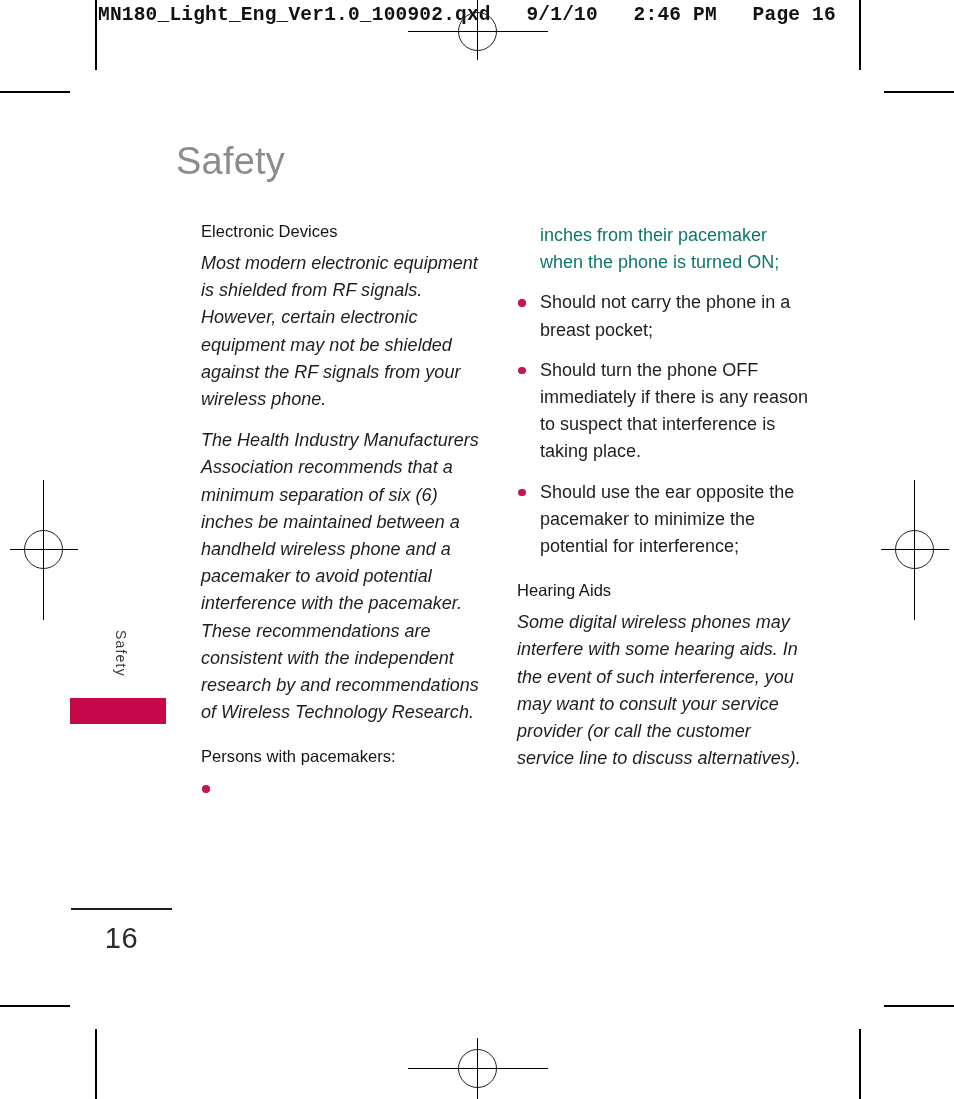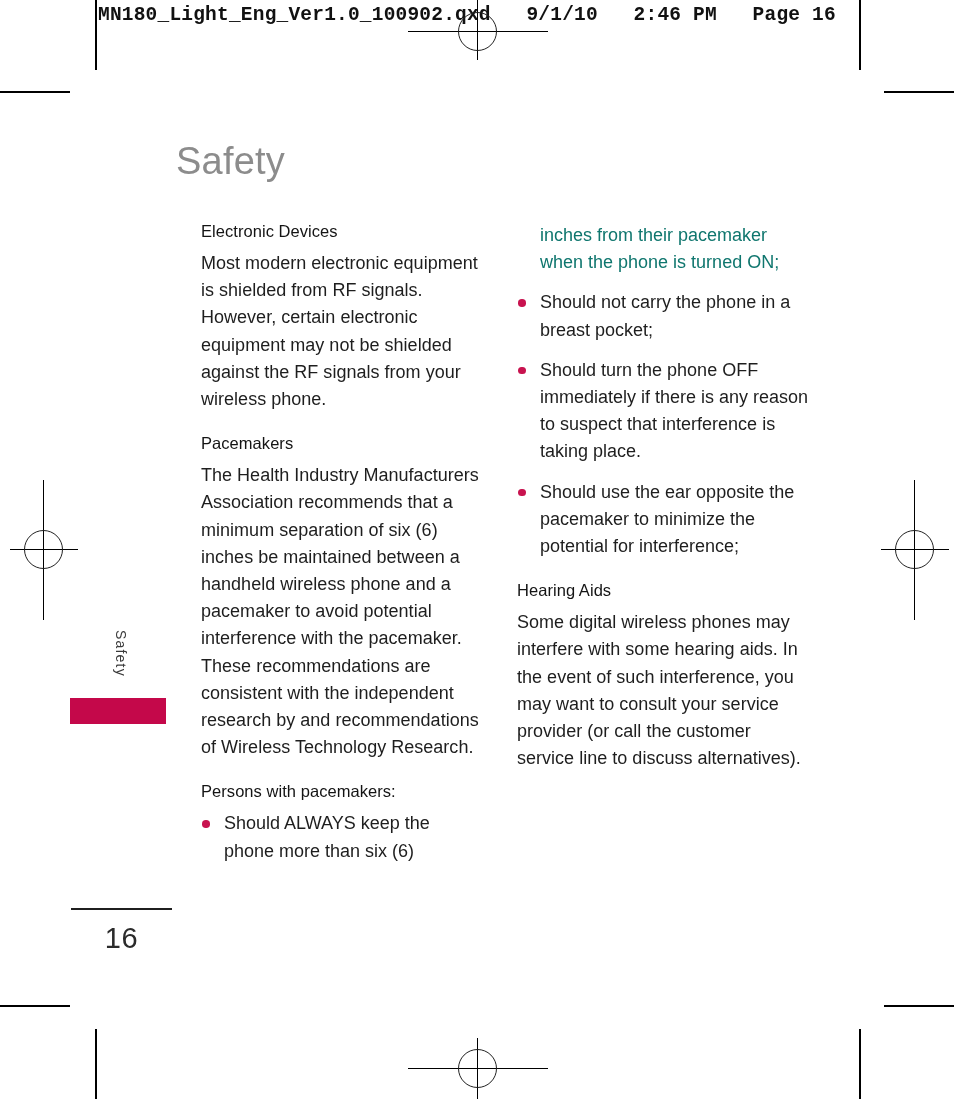--- a/index.html
+++ b/index.html
@@ -122,20 +122,21 @@
     letter-spacing: 0.05px;
   }
   .heading.spaced-before { margin-top: 21px; }
 
   .para {
     font-size: 18px;
     line-height: 27.2px;
     color: #1e1e1e;
     margin: 0 0 14px 0;
     letter-spacing: 0.02px;
+    font-style: italic;
   }
   .para.tight { margin-bottom: 0; }
 
   .bullet-list {
     list-style: none;
     margin: 0;
     padding: 0;
   }
   .bullet-item {
     position: relative;
@@ -210,29 +211,27 @@
 <div class="side-tab-bar"></div>
 
 <div class="folio-rule"></div>
 <div class="folio-number">16</div>
 
 <div class="col col-left">
 
   <h2 class="heading">Electronic Devices</h2>
   <p class="para">Most modern electronic equipment is shielded from RF signals. However, certain electronic equipment may not be shielded against the RF signals from your wireless phone.</p>
 
-  <h2 class="heading spaced-before">Pacemakers</h2>
   <p class="para">The Health Industry Manufacturers Association recommends that a minimum separation of six (6) inches be maintained between a handheld wireless phone and a pacemaker to avoid potential interference with the pacemaker. These recommendations are consistent with the independent research by and recommendations of Wireless Technology Research.</p>
 
   <h3 class="heading spaced-before">Persons with pacemakers:</h3>
 
   <ul class="bullet-list">
     <li class="bullet-item">
       <span class="bullet-dot"></span>
-      <span>Should ALWAYS keep the phone more than six (6)</span>
     </li>
   </ul>
 
 </div>
 
 <div class="col col-right">
 
   <p class="cont-text">inches from their pacemaker when the phone is turned ON;</p>
 
   <ul class="bullet-list">

